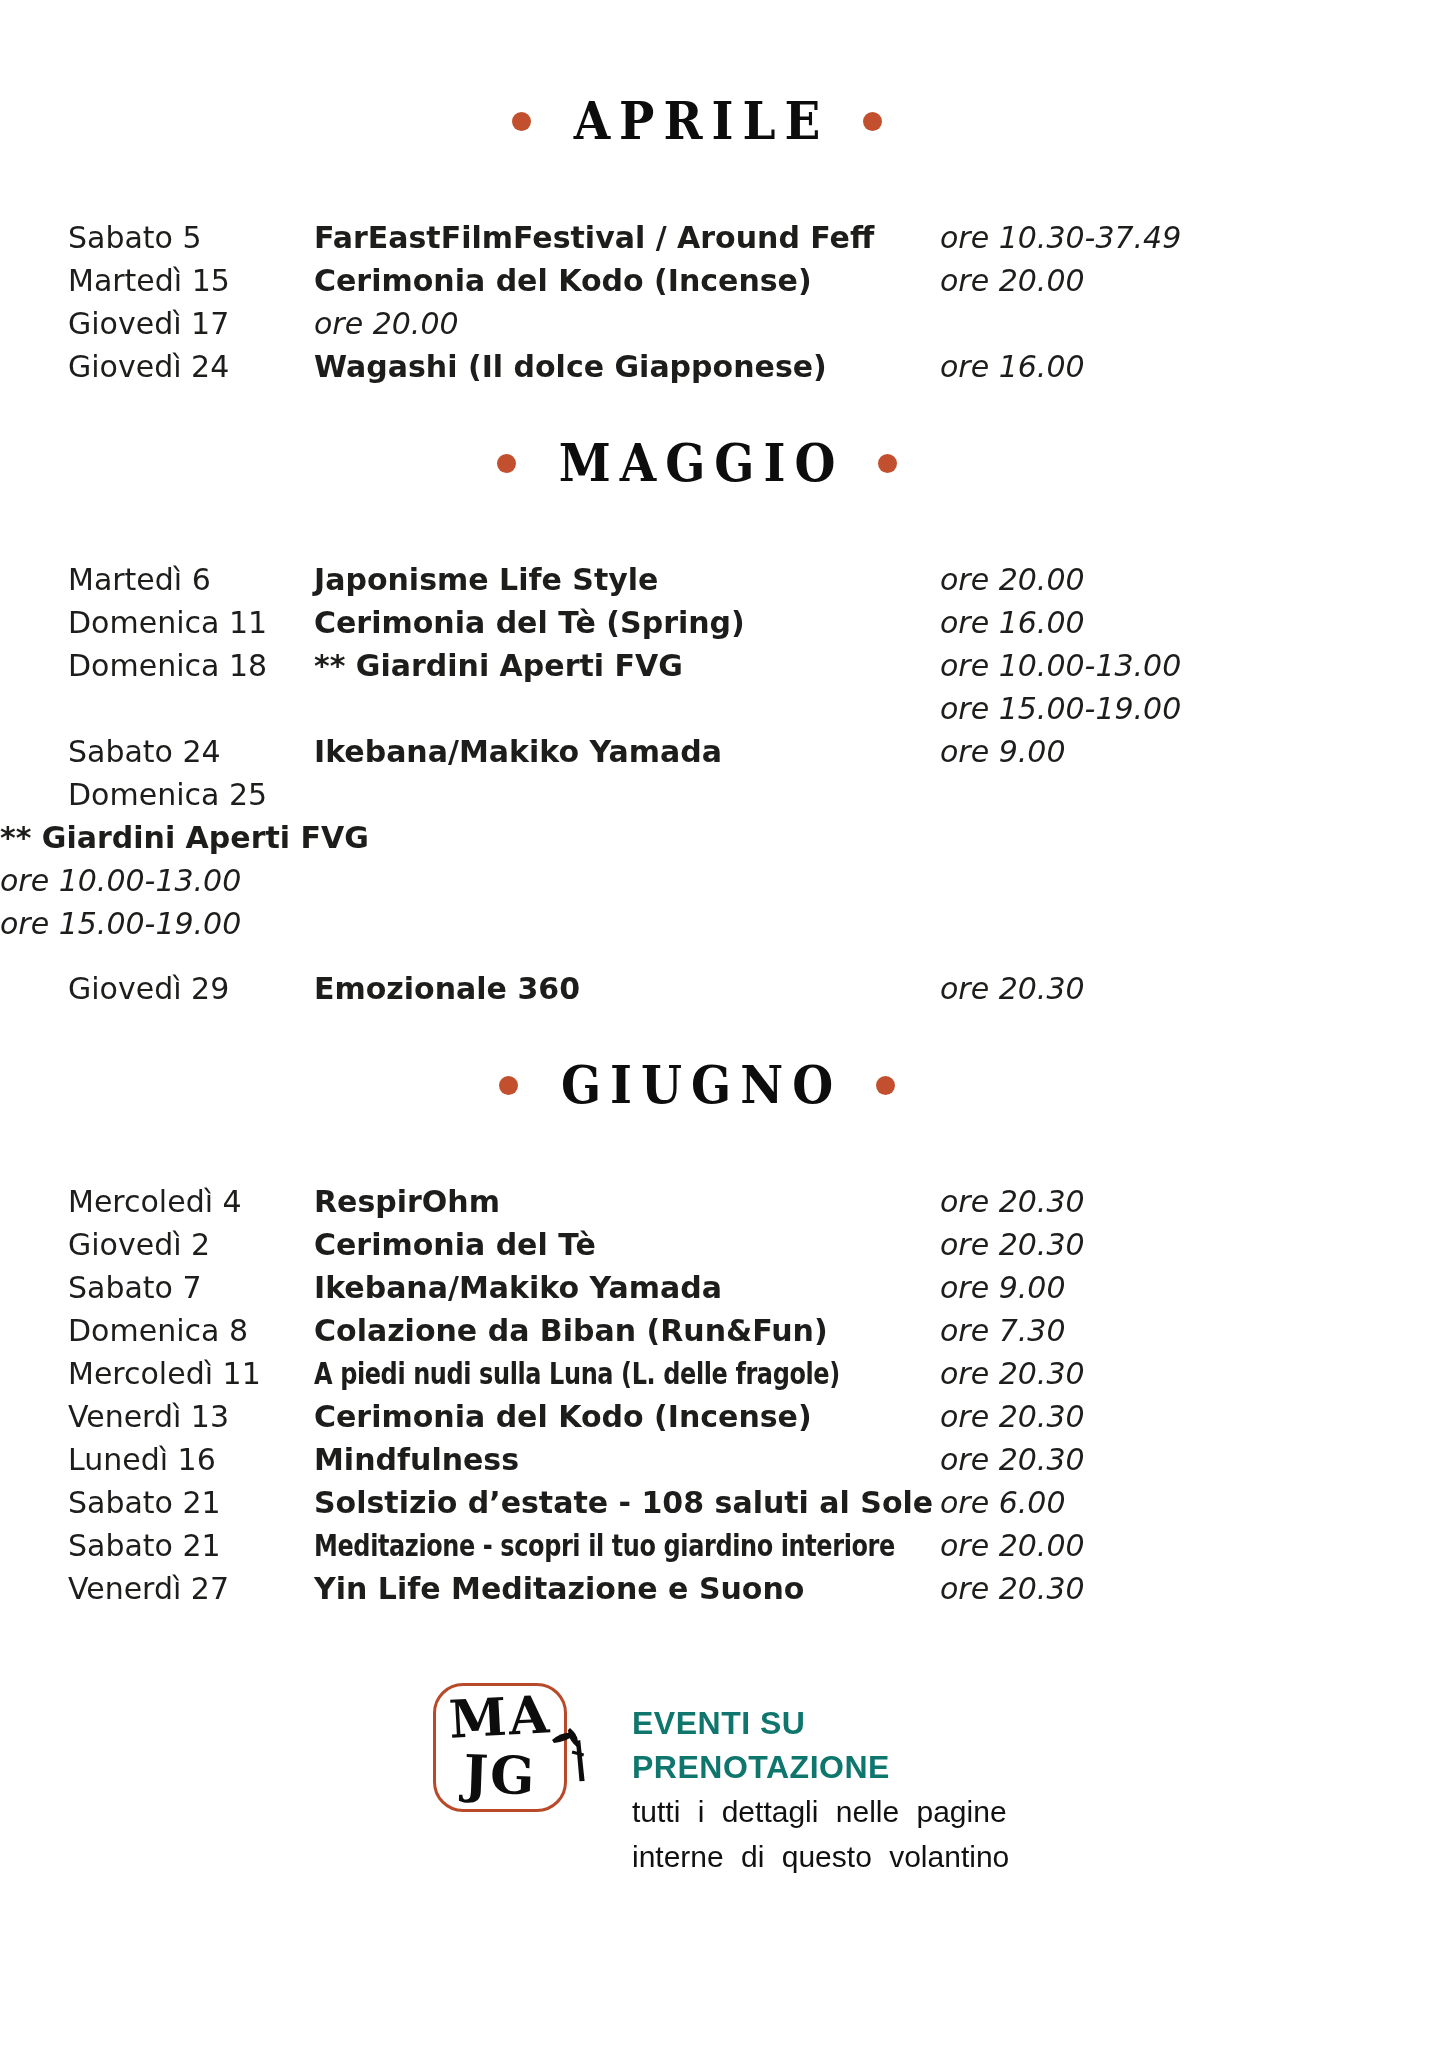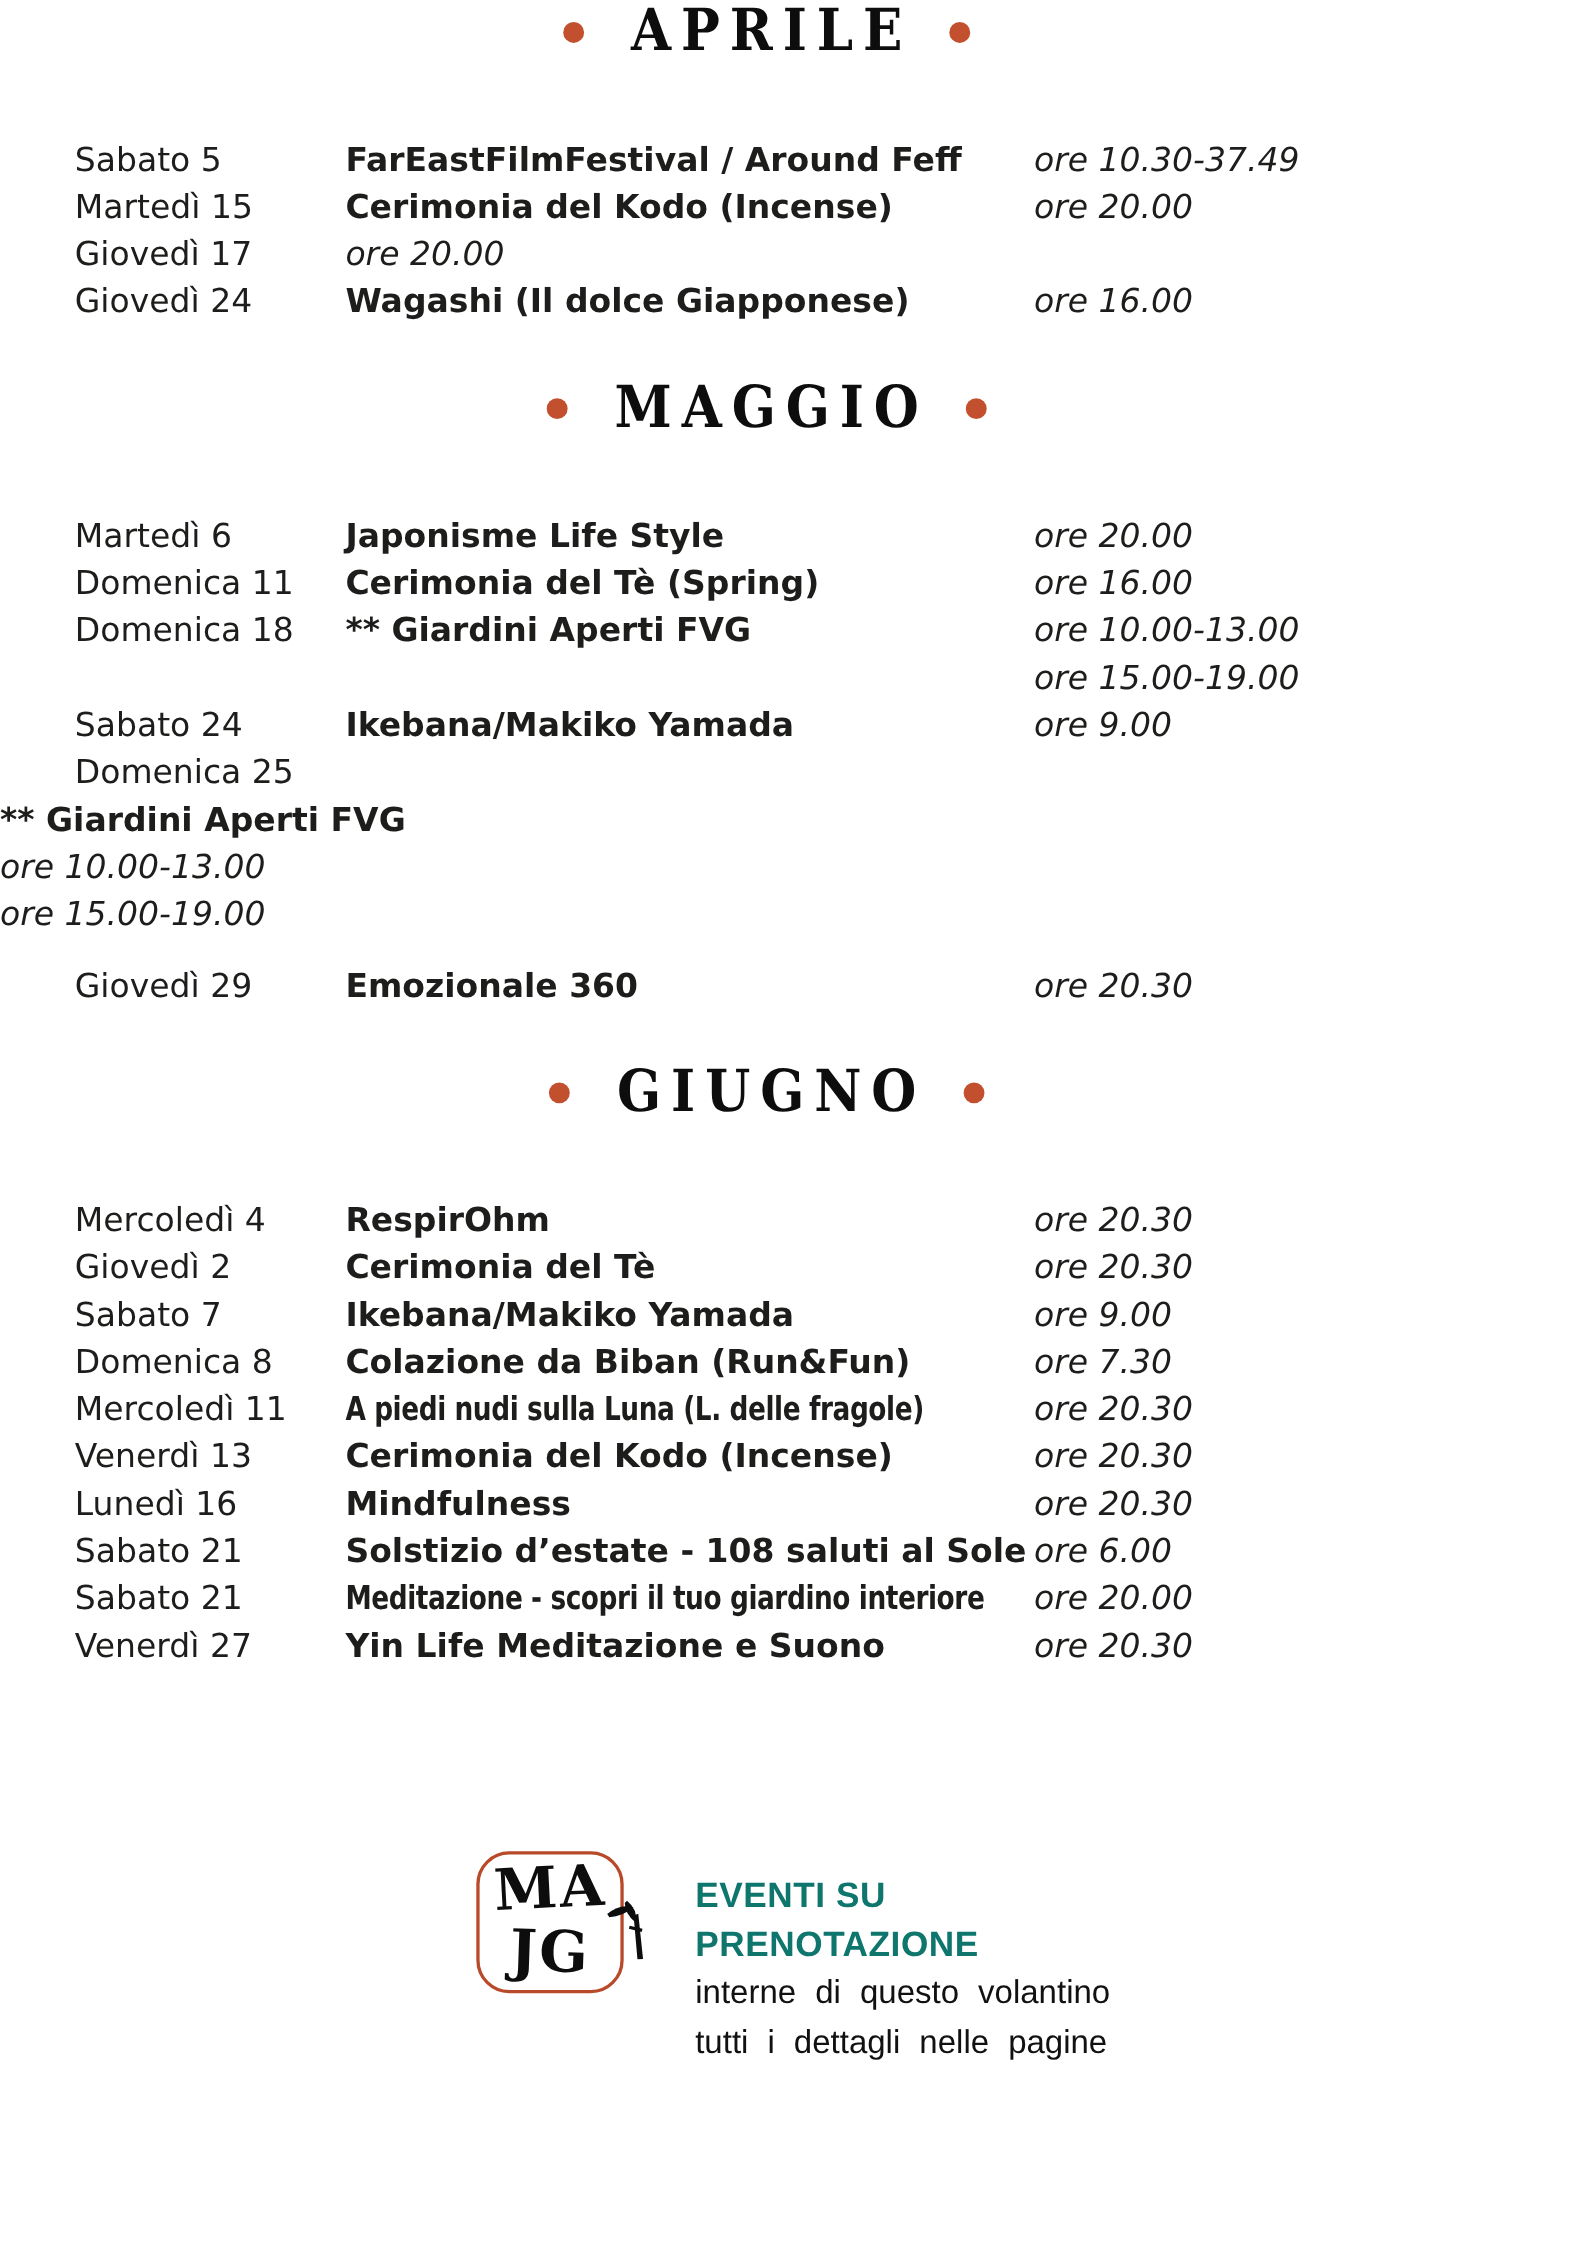--- a/index.html
+++ b/index.html
@@ -5,20 +5,21 @@
   html, body { margin: 0; padding: 0; background: #ffffff; }
   .page {
     position: relative;
     width: 1394px;
     height: 2048px;
     background: #ffffff;
     color: #1d1d1b;
     font-family: "DejaVu Sans", sans-serif;
     overflow: hidden;
     box-sizing: border-box;
+    padding-top: 92px;
   }
 
   
   .section-header {
     display: flex;
     align-items: center;
     justify-content: center;
     line-height: 58px;
     margin-bottom: 66px;
   }
@@ -294,18 +295,18 @@
         <g fill="#0d0d0d">
           <path d="M2 14 Q14 4 26 8 Q16 16 4 17 Z"></path>
           <path d="M20 2 Q30 10 28 22 Q18 14 18 4 Z"></path>
           <path d="M28 14 L38 54 L33 55 L24 16 Z" transform="rotate(8 30 30)"></path>
           <rect x="22" y="26" width="12" height="3" transform="rotate(14 28 27)"></rect>
         </g>
       </svg>
     </div>
     <div class="footer-text">
       <div class="footer-heading">EVENTI SU PRENOTAZIONE</div>
+      <div class="footer-line">tutti i dettagli nelle pagine</div>
       <div class="footer-line">interne di questo volantino</div>
-      <div class="footer-line">tutti i dettagli nelle pagine</div>
     </div>
   </div>
 
 </div>
 
 </body></html>

